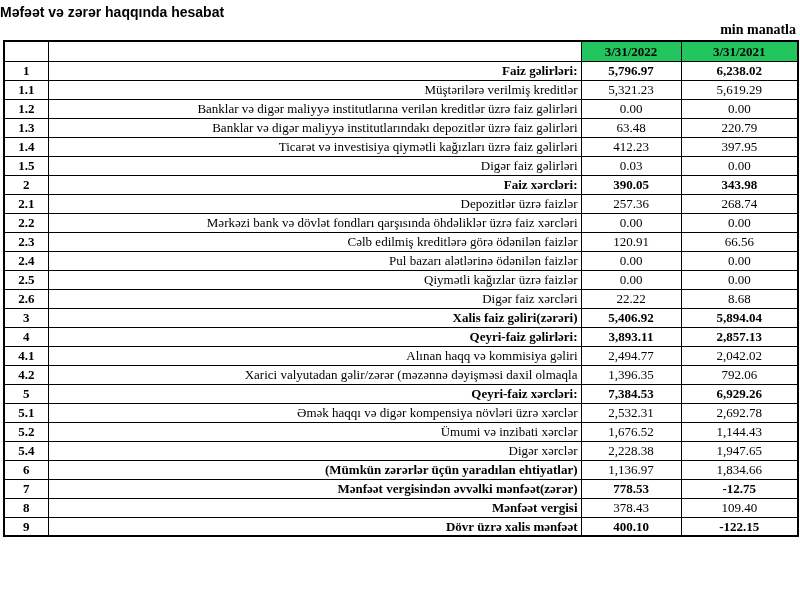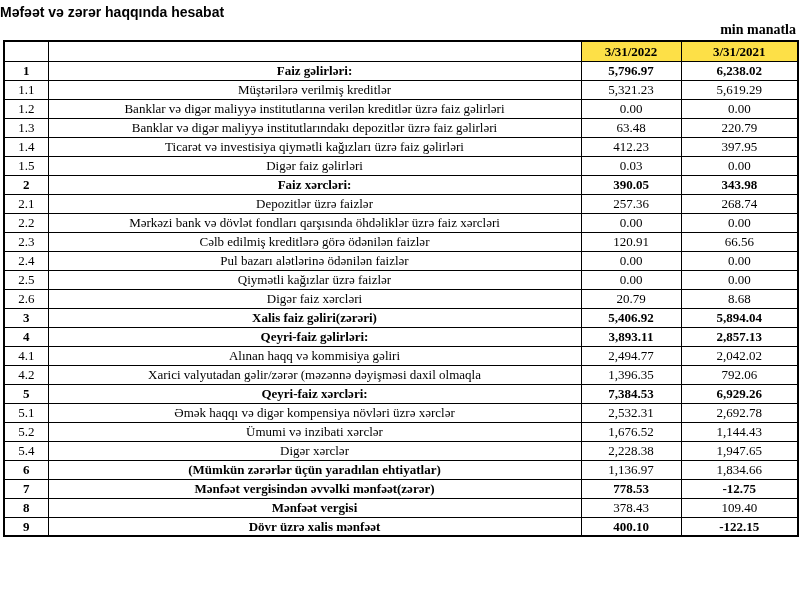--- a/index.html
+++ b/index.html
@@ -40,29 +40,29 @@
     height: 19px;
     line-height: 15px;
     padding: 1px 3px;
     overflow: hidden;
     white-space: nowrap;
   }
   col.c-no    { width: 44px; }
   col.c-label { width: 533px; }
   col.c-v1    { width: 100px; }
   col.c-v2    { width: 117px; }
-  td.cell-no    { text-align: center; }
-  td.cell-label { text-align: center; }
+  td.cell-no    { text-align: center; font-weight: bold; }
+  td.cell-label { text-align: right; }
   td.cell-val   { text-align: center; }
   td.b { font-weight: bold; }
   tr.header-row td { height: 20px; }
   td.date-cell {
     text-align: center;
     font-weight: bold;
-    background: #fde047;
+    background: #22c55e;
   }
 </style>
 </head>
 <body>
 
 <div class="page">
   <div class="report-title">Məfəət və zərər haqqında hesabat</div>
 
   <div class="unit-label">min manatla</div>
 
@@ -150,21 +150,21 @@
         </tr>
         <tr>
           <td class="cell-no">2.5</td>
           <td class="cell-label">Qiymətli kağızlar üzrə faizlər</td>
           <td class="cell-val">0.00</td>
           <td class="cell-val">0.00</td>
         </tr>
         <tr>
           <td class="cell-no">2.6</td>
           <td class="cell-label">Digər faiz xərcləri</td>
-          <td class="cell-val">20.79</td>
+          <td class="cell-val">22.22</td>
           <td class="cell-val">8.68</td>
         </tr>
         <tr>
           <td class="cell-no b">3</td>
           <td class="cell-label b">Xalis faiz gəliri(zərəri)</td>
           <td class="cell-val b">5,406.92</td>
           <td class="cell-val b">5,894.04</td>
         </tr>
         <tr>
           <td class="cell-no b">4</td>

